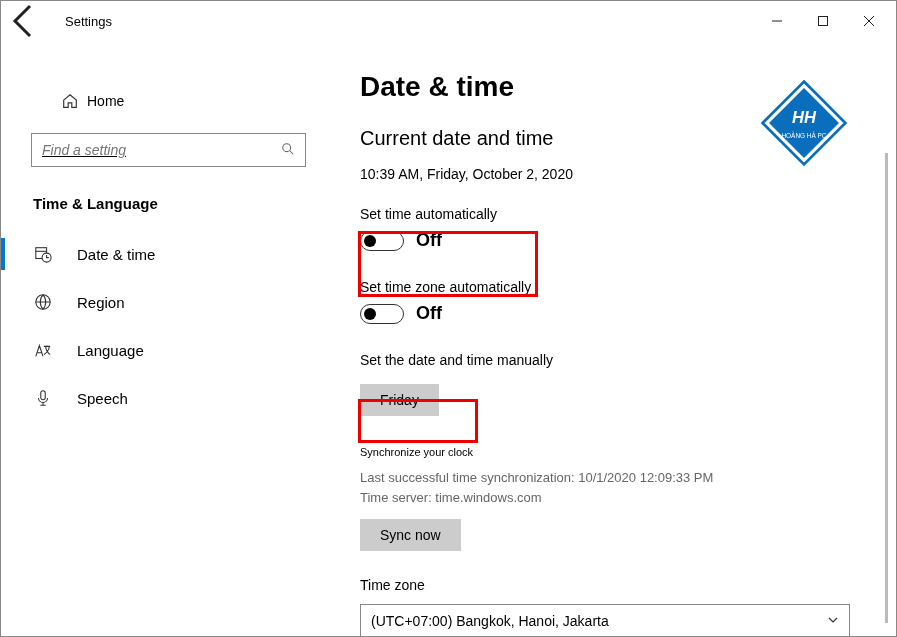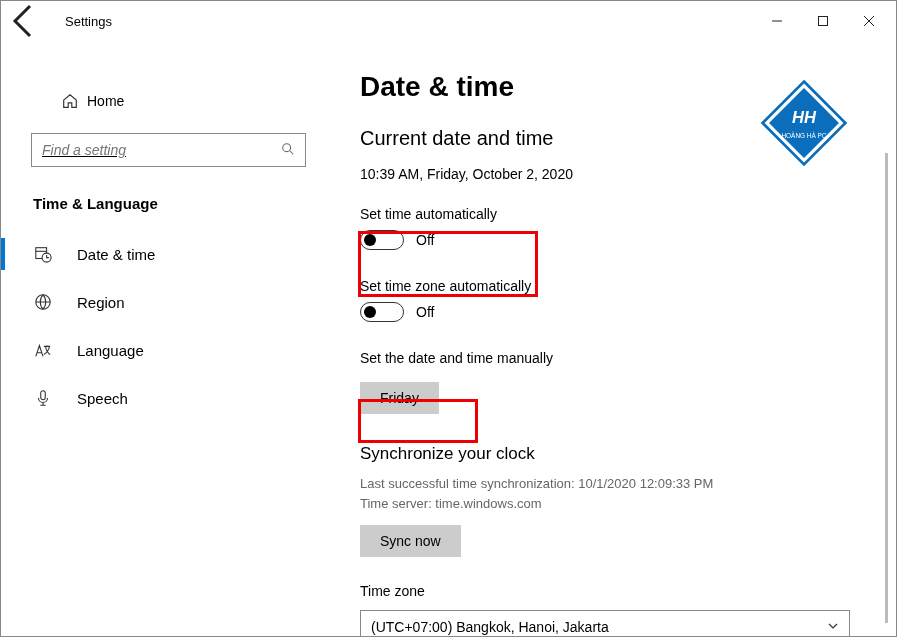--- a/index.html
+++ b/index.html
@@ -31,21 +31,21 @@
     
     .main { flex: 1; padding: 30px 24px 0 24px; overflow-y: auto; position: relative; }
     .h1 { font-size: 28px; font-weight: 600; margin-bottom: 24px; }
     .h2 { font-size: 20px; font-weight: 400; margin-bottom: 16px; }
     .datetime-current { font-size: 14px; margin-bottom: 24px; }
     
     .setting-label { font-size: 14px; margin-bottom: 8px; }
     .toggle-row { display: flex; align-items: center; gap: 12px; margin-bottom: 10px; }
     .toggle { width: 44px; height: 20px; border: 1px solid #333; border-radius: 10px; position: relative; cursor: pointer; background:#fff; }
     .toggle .knob { width: 12px; height: 12px; background: #000; border-radius: 50%; position: absolute; top: 3px; left: 3px; }
-    .toggle-state { font-size: 14px; }
+    .toggle-state { font-size: 18px; font-weight: bold; }
     
     .btn { display: inline-block; background: #ccc; border: none; padding: 8px 20px; font-size: 14px; cursor: pointer; font-family: inherit; }
     
     .highlight-box1 { position: absolute; border: 3px solid #e00; left: 22px; top: 190px; width: 180px; height: 66px; pointer-events: none; }
     .highlight-box2 { position: absolute; border: 3px solid #e00; left: 22px; top: 358px; width: 120px; height: 44px; pointer-events: none; }
     
     .sync-section { margin-top: 30px; }
     .muted { color: #666; font-size: 13px; line-height: 1.5; }
     
     .tz-select { width: 490px; height: 34px; border: 1px solid #888; display: flex; align-items: center; padding: 0 10px; justify-content: space-between; cursor: pointer; margin-top: 11px; }
@@ -190,21 +190,21 @@
         <span class="toggle-state">Off</span>
       </div>
       
       <div class="spacer"></div>
       
       <div class="setting-label">Set the date and time manually</div>
       <div style="height:8px;"></div>
       <button class="btn">Friday</button>
       
       <div class="sync-section">
-        <div class="setting-label" style="font-size:17px; margin-bottom:10px;margin-top:12px;">Synchronize your clock</div>
+        <div class="setting-label" style="font-size:11px; margin-bottom:10px;margin-top:12px;">Synchronize your clock</div>
         <div class="muted">Last successful time synchronization: 10/1/2020 12:09:33 PM</div>
         <div class="muted">Time server: time.windows.com</div>
         <div style="height:12px;"></div>
         <button class="btn">Sync now</button>
       </div>
       
       <div style="height:26px;"></div>
       
       <div class="setting-label">Time zone</div>
       <div class="tz-select">

